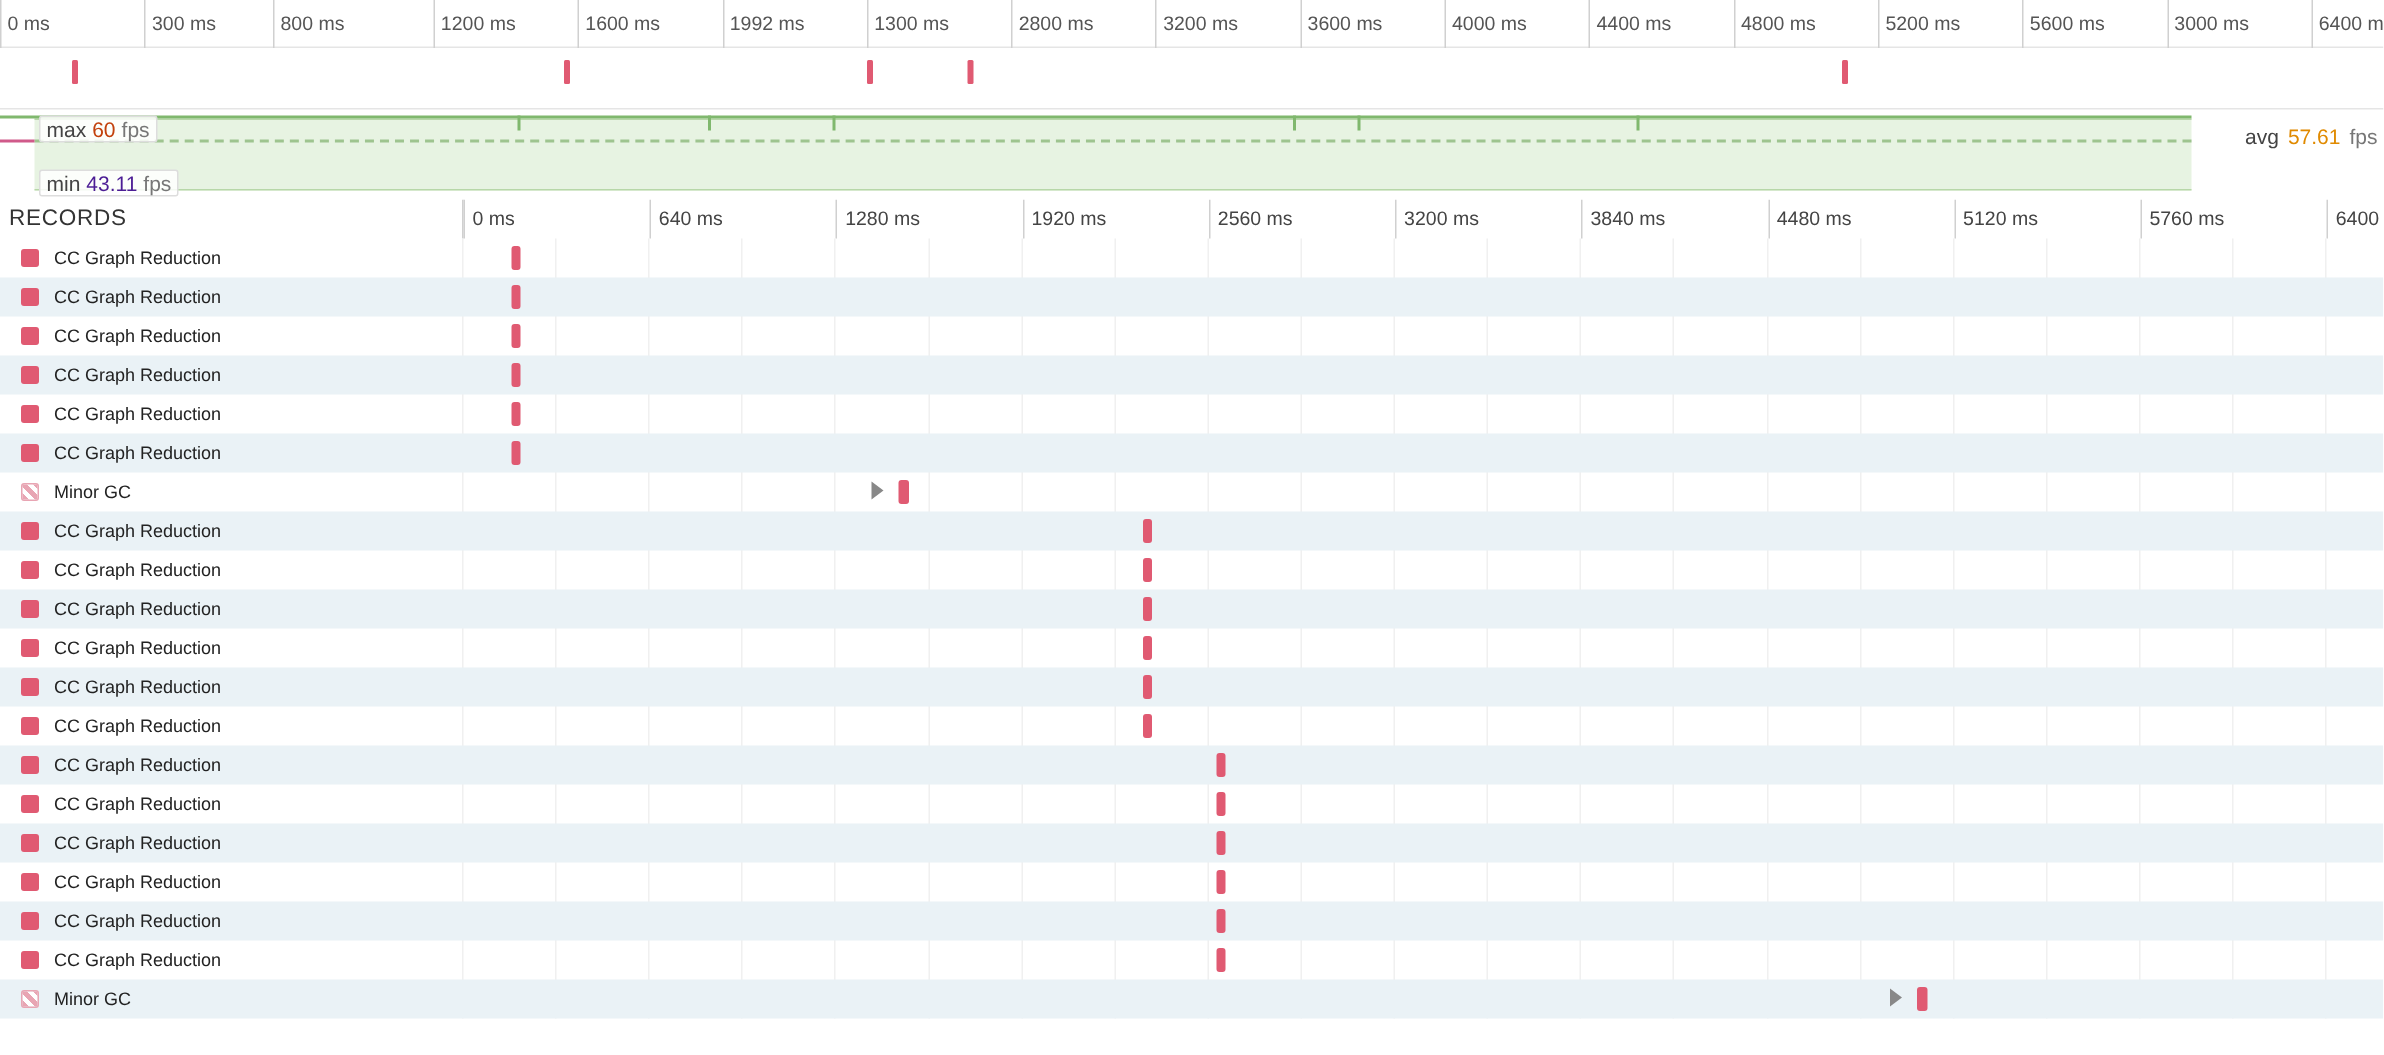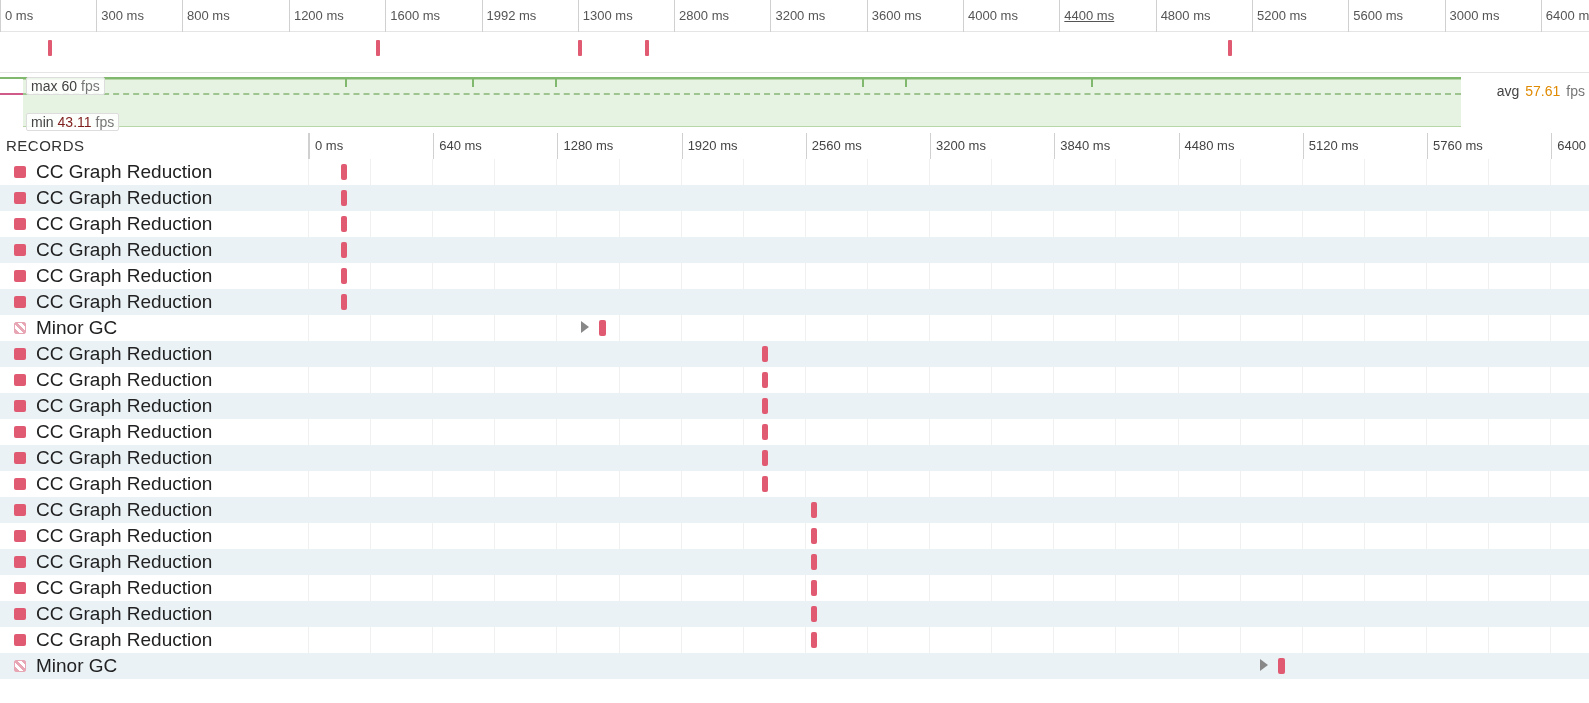--- a/index.html
+++ b/index.html
@@ -16,34 +16,34 @@
   .fps { position: relative; height: 60px; }
   .fps-band { position: absolute; left: 23px; right: 128px; top: 6px; bottom: 6px; background: #e7f3e2; border-top: 1px solid #b7d7a8; border-bottom: 1px solid #b7d7a8; }
   .fps-dashed { position: absolute; left: 23px; right: 128px; top: 20px; border-top: 2px dashed #9ec48f; }
   .fps-line-top { position: absolute; left: 0; right: 128px; top: 4px; border-top: 2px solid #80b86e; }
   .fps-notch { position: absolute; top: 4px; width: 2px; height: 10px; background: #80b86e; }
   .fps-line-left { position: absolute; left: 0; width: 23px; top: 20px; border-top: 2px solid #d05a8a; }
   .fps-label { position: absolute; left: 26px; display: inline-flex; gap: 4px; align-items: baseline; font-size: 14px; background: rgba(255,255,255,.85); padding: 0 4px; border: 1px solid #ddd; border-radius: 2px; }
   .fps-label.max { top: 4px; }
   .fps-label.min { top: 40px; }
   .fps-label .tag { color: #444; }
-  .fps-label .val-max { color: #404040; }
-  .fps-label .val-min { color: #7f1d1d; }
+  .fps-label .val-max { color: #c2410c; }
+  .fps-label .val-min { color: #4c1d95; }
   .fps-label .unit { color: #777; }
   .fps-avg { position: absolute; right: 4px; top: 10px; display: inline-flex; gap: 6px; align-items: baseline; font-size: 14px; }
   .fps-avg .tag { color: #444; }
   .fps-avg .val { color: #e08a00; }
   .fps-avg .unit { color: #777; }
 
   
   .main { position: relative; display: flex; height: calc(703px - 32px - 40px - 60px); }
   .side { width: 308px; flex: none; }
   .side-header { height: 26px; line-height: 26px; padding-left: 6px; font-size: 15px; color: #333; letter-spacing: 0.5px; }
   .records { }
-  .rec-row { display: flex; align-items: center; height: 26px; padding-left: 14px; gap: 10px; font-size: 19px; }
+  .rec-row { display: flex; align-items: center; height: 26px; padding-left: 14px; gap: 10px; font-size: 12px; }
   .rec-row.odd { background: #eaf2f6; }
   .rec-swatch { width: 12px; height: 12px; border-radius: 2px; flex: none; }
   .rec-swatch.red { background: #e05a72; }
   .rec-swatch.minor { background: repeating-linear-gradient(45deg, #e8a5b3 0 3px, #fff 3px 6px); border: 1px solid #e8a5b3; }
 
   .timeline { position: relative; flex: 1; overflow: hidden; }
   .tl-header { position: relative; height: 26px; border-left: 1px solid #d0d0d0; }
   .tl-tick { position: absolute; top: 0; height: 26px; border-left: 1px solid #d0d0d0; font-size: 13px; color: #444; line-height: 26px; padding-left: 5px; white-space: nowrap; }
   .tl-body { position: relative; }
   .tl-grid { position: absolute; inset: 0; }
@@ -63,21 +63,21 @@
       <div class="ov-tick" style="left: 96.303px;">300 ms</div>
       <div class="ov-tick" style="left: 182px;">800 ms</div>
       <div class="ov-tick" style="left: 288.909px;">1200 ms</div>
       <div class="ov-tick" style="left: 385.212px;">1600 ms</div>
       <div class="ov-tick" style="left: 481.515px;">1992 ms</div>
       <div class="ov-tick" style="left: 577.818px;">1300 ms</div>
       <div class="ov-tick" style="left: 674.121px;">2800 ms</div>
       <div class="ov-tick" style="left: 770.424px;">3200 ms</div>
       <div class="ov-tick" style="left: 866.727px;">3600 ms</div>
       <div class="ov-tick" style="left: 963.03px;">4000 ms</div>
-      <div class="ov-tick" style="left: 1059.33px; text-decoration: underline;">4400 ms</div>
+      <div class="ov-tick" style="left: 1059.33px;">4400 ms</div>
       <div class="ov-tick" style="left: 1155.64px;">4800 ms</div>
       <div class="ov-tick" style="left: 1251.94px;">5200 ms</div>
       <div class="ov-tick" style="left: 1348.24px;">5600 ms</div>
       <div class="ov-tick" style="left: 1444.55px;">3000 ms</div>
       <div class="ov-tick" style="left: 1540.85px;">6400 ms</div>
     </div>
   <div class="ov-markers" id="ov-markers">
       <div class="ov-marker" style="left: 48.1515px;"></div>
       <div class="ov-marker" style="left: 375.582px;"></div>
       <div class="ov-marker" style="left: 577.818px;"></div>

